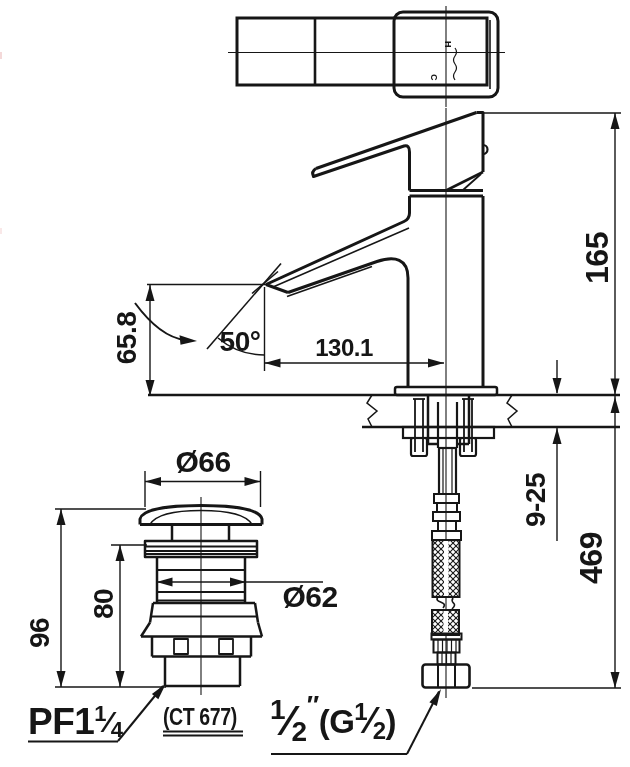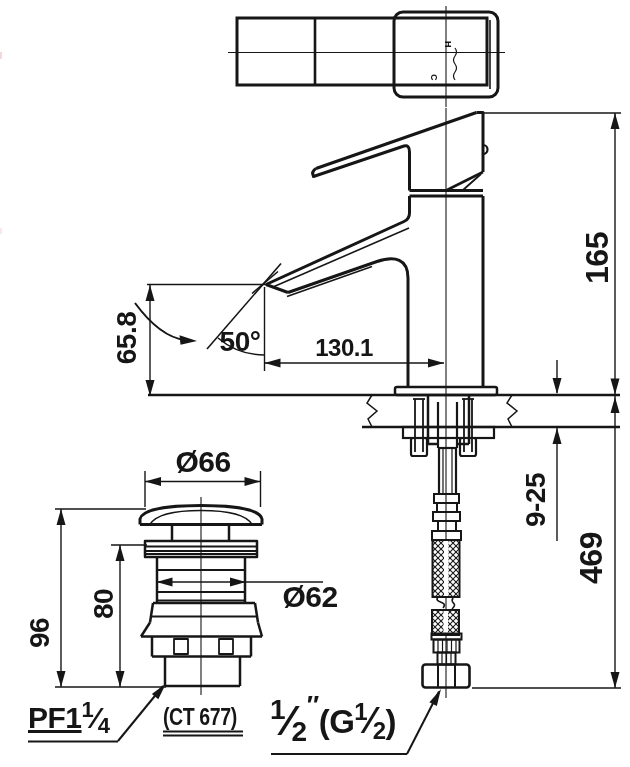--- a/index.html
+++ b/index.html
@@ -225,21 +225,21 @@
 <div class="lbl" style="left:240px;top:342px;font-size:28px;">50°</div>
 <div class="lbl" style="left:203px;top:462px;font-size:30px;">Ø66</div>
 <div class="lbl" style="left:310px;top:562px;font-size:30px;margin-top:35px;">Ø62</div>
 <div class="lbl rot" style="left:40px;top:633px;font-size:28px;">96</div>
 <div class="lbl rot" style="left:104px;top:604px;font-size:28px;">80</div>
 
 <div class="lbl rotcw" style="left:447px;top:44px;font-size:9px;">H</div>
 <div class="lbl rotcw" style="left:433px;top:77px;font-size:9px;">C</div>
 
 <div class="lbl anchor row" style="left:28px;top:703px;">
-  <span style="font-size:30px;text-decoration:underline;">PF1</span>
+  <span style="font-size:37px;">PF1</span>
   <span class="fr-num" style="font-size:22px;">1</span>
   <span class="fr-slash" style="font-size:30px;">⁄</span>
   <span class="fr-den" style="font-size:22px;">4</span>
 </div>
 
 <div class="lbl anchor ct" style="left:163px;top:706px;font-size:23px;">(CT 677)</div>
 
 <div class="lbl anchor row" style="left:270px;top:700px;">
   <span class="fr-num" style="font-size:28px;transform:translateY(-11px);">1</span>
   <span class="fr-slash" style="font-size:42px;">⁄</span>

